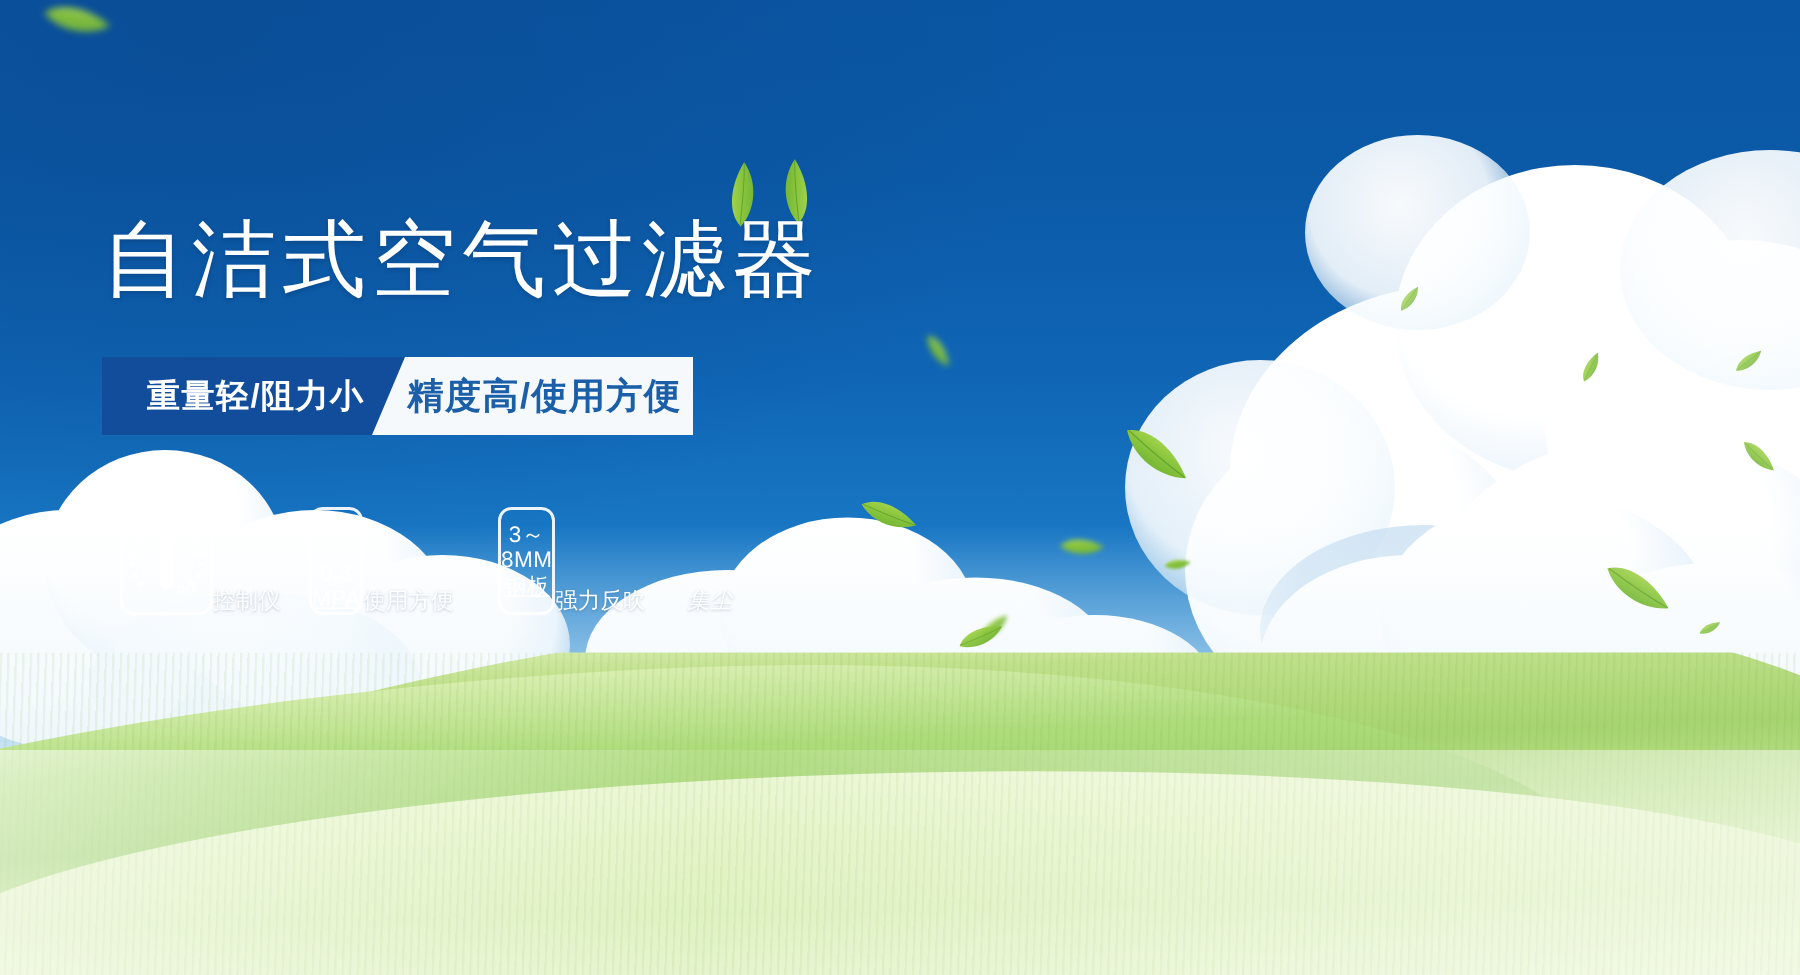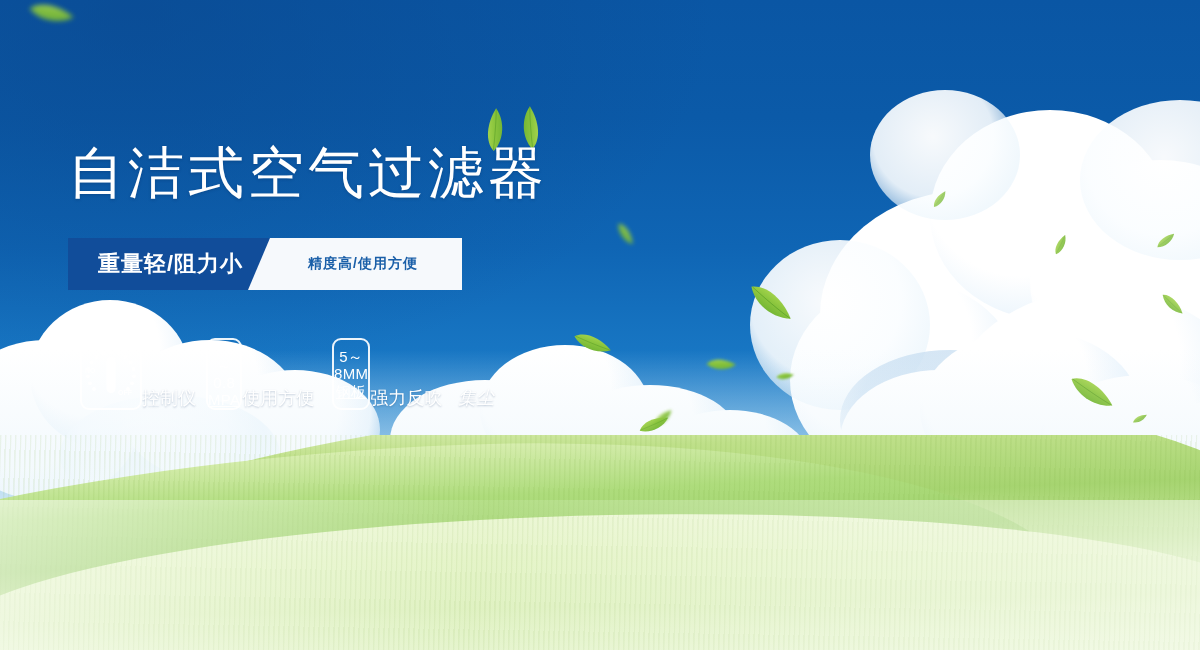--- a/index.html
+++ b/index.html
@@ -106,41 +106,41 @@
   .sub-left span{
     color:#ffffff;font-size:22px;letter-spacing:1px;font-weight:700;
   }
   .sub-right{
     position:absolute;left:180px;top:0;height:52px;width:214px;
     background:#f6f9fc;
     clip-path:polygon(22px 0, 100% 0, 100% 100%, 0 100%);
     display:flex;align-items:center;justify-content:center;
   }
   .sub-right span{
-    color:#1a5fa8;font-size:14px;letter-spacing:1px;font-weight:700;
+    color:#1a5fa8;font-size:24px;letter-spacing:1px;font-weight:700;
     padding-left:16px;
   }
 
   
   .features{position:absolute;left:80px;top:338px;display:flex;gap:54px;}
   .feature{width:72px;display:flex;flex-direction:row;align-items:flex-end;}
   .fbox{
     width:72px;height:72px;box-sizing:border-box;
     border:2px solid rgba(255,255,255,.92);
     border-radius:9px;
     display:flex;align-items:center;justify-content:center;
     position:relative;
   }
   .ftext{
     color:#fff;text-align:center;line-height:1.15;
     font-size:15px;letter-spacing:.3px;
   }
   .ftext .l2{display:block;text-decoration:underline;}
   .flabel{
-    margin-top:11px;color:#ffffff;font-size:18px;white-space:nowrap;
+    margin-top:11px;color:#ffffff;font-size:15px;white-space:nowrap;
     text-shadow:0 1px 2px rgba(0,40,90,.25);
   }
   .fbox svg{display:block;}
 </style>
 </head>
 <body>
 
 <div class="banner">
 
   <div class="sky"></div>
@@ -335,21 +335,21 @@
           <span class="l2">MPA</span>
         </div>
       </div>
       <div class="flabel">使用方便</div>
     </div>
 
 
     <div class="feature">
       <div class="fbox">
         <div class="ftext">
-          <span>5～8MM</span>
+          <span>3～8MM</span>
           <span class="l2">钢板</span>
         </div>
       </div>
       <div class="flabel">强力反吹</div>
     </div>
 
     <div class="feature">
       <div class="flabel" style="position:relative;z-index:4;font-style:italic;">集尘</div>
     </div>
 

